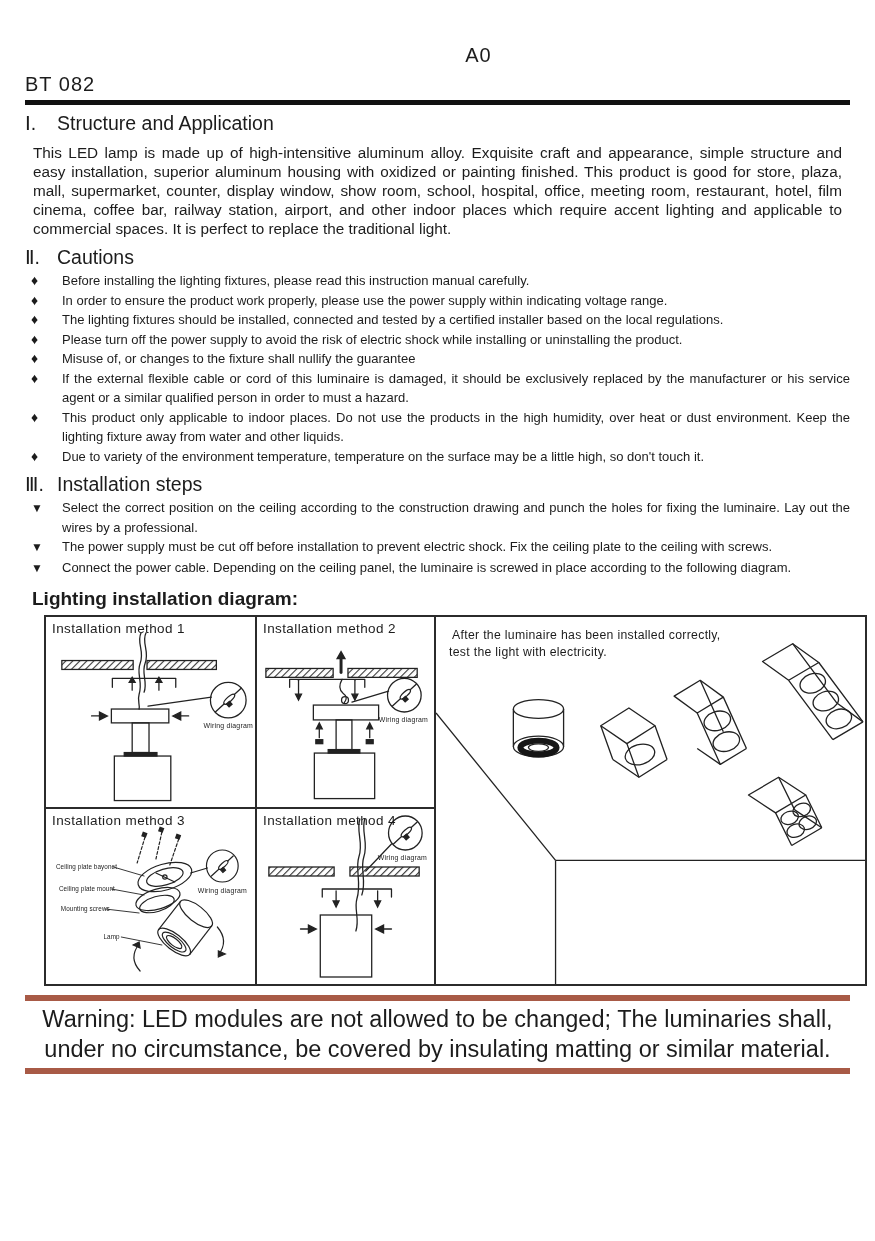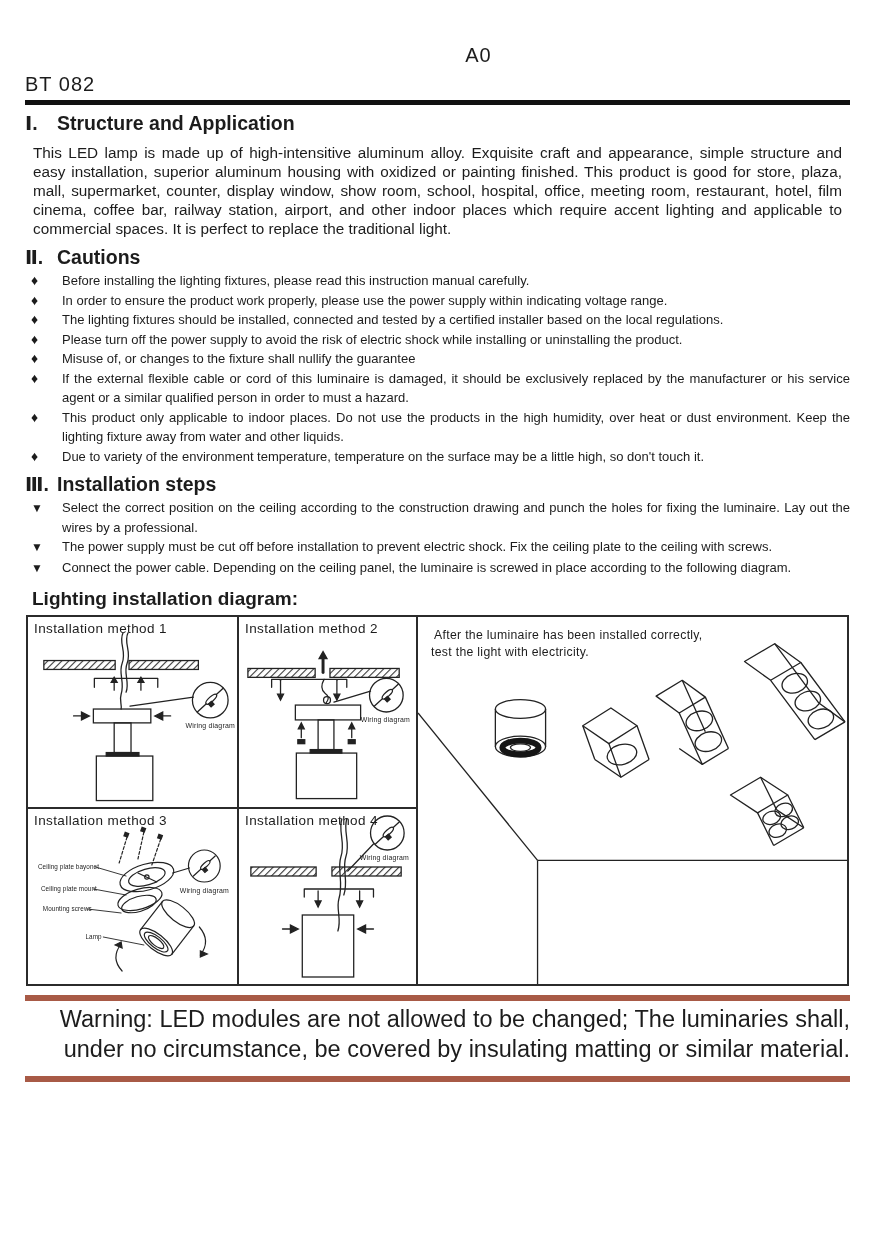--- a/index.html
+++ b/index.html
@@ -9,48 +9,48 @@
     -webkit-font-smoothing:antialiased;
   }
   .page{width:825px;margin:0 auto;padding-top:44px;}
   
   .title-row{display:flex;justify-content:center;align-items:baseline;padding-left:60px;}
   .doc-title{font-size:28px;font-weight:400;letter-spacing:1.5px;margin:0;}
   .rev{font-size:20px;margin-left:22px;letter-spacing:1px;}
   .model{ text-align:left;font-size:20px;letter-spacing:1px;margin-top:6px;padding-right:28px;}
   .hrule{height:5px;background:#111;margin-top:4px;}
   
-  .sec-h{font-size:19.5px;font-weight:700;margin:7px 0 2px;}
+  .sec-h{font-size:19.5px;font-weight:400;margin:7px 0 2px;}
   .sec-h .num{display:inline-block;min-width:32px;}
   .body-text{font-size:15.3px;line-height:19px;text-align:justify;margin:8px;}
   ul.blist{list-style:none;margin:1px 0 0;padding:0;}
   ul.blist li{display:flex;line-height:19.5px;}
   ul.blist .b{flex:none;width:31px;padding-left:6px;font-size:14px;}
   ul.blist .b.step{font-size:12px;padding-top:1px;}
   ul.blist .t{flex:1;font-size:13px;text-align:justify;}
   
   .diag-title{font-size:19px;font-weight:700;margin:10px 0 5px;padding-left:7px;}
   .diagram{
     display:grid;grid-template-columns:211px 179px 1fr;grid-template-rows:192px 175px;
-    border:2px solid #2b2b2b;width:819px;margin-left:1px;
+    border:2px solid #2b2b2b;width:819px;margin-left:19px;
   }
   .cell{position:relative;}
   .cell .mlabel{position:absolute;top:4px;left:6px;font-size:13.5px;letter-spacing:.4px;}
   .cell svg{position:absolute;inset:0;width:100%;height:100%;}
   .m1,.m3{border-right:2px solid #2b2b2b;}
   .m2,.m4{border-right:2px solid #2b2b2b;}
   .m1,.m2{border-bottom:2px solid #2b2b2b;}
   .rp{grid-column:3;grid-row:1 / span 2;}
   .svg-small{font-size:7px;fill:#1c1c1c;letter-spacing:.2px;}
   .svg-callout{font-size:6.4px;fill:#1c1c1c;letter-spacing:.1px;}
   .svg-note{font-size:12.2px;fill:#1c1c1c;letter-spacing:.3px;}
   
   .warning{margin-top:9px;}
   .wbar{height:6px;}
-  .warning-text{text-align:right;font-size:23.5px;line-height:30px;padding:3px 0 12px;}
+  .warning-text{text-align:center;font-size:23.5px;line-height:30px;padding:3px 0 4px;}
 </style>
 </head>
 <body>
 
 <div class="page">
 
   <div class="title-row">
     <span class="rev">A0</span>
   </div>
   <div class="model">BT 082</div>

